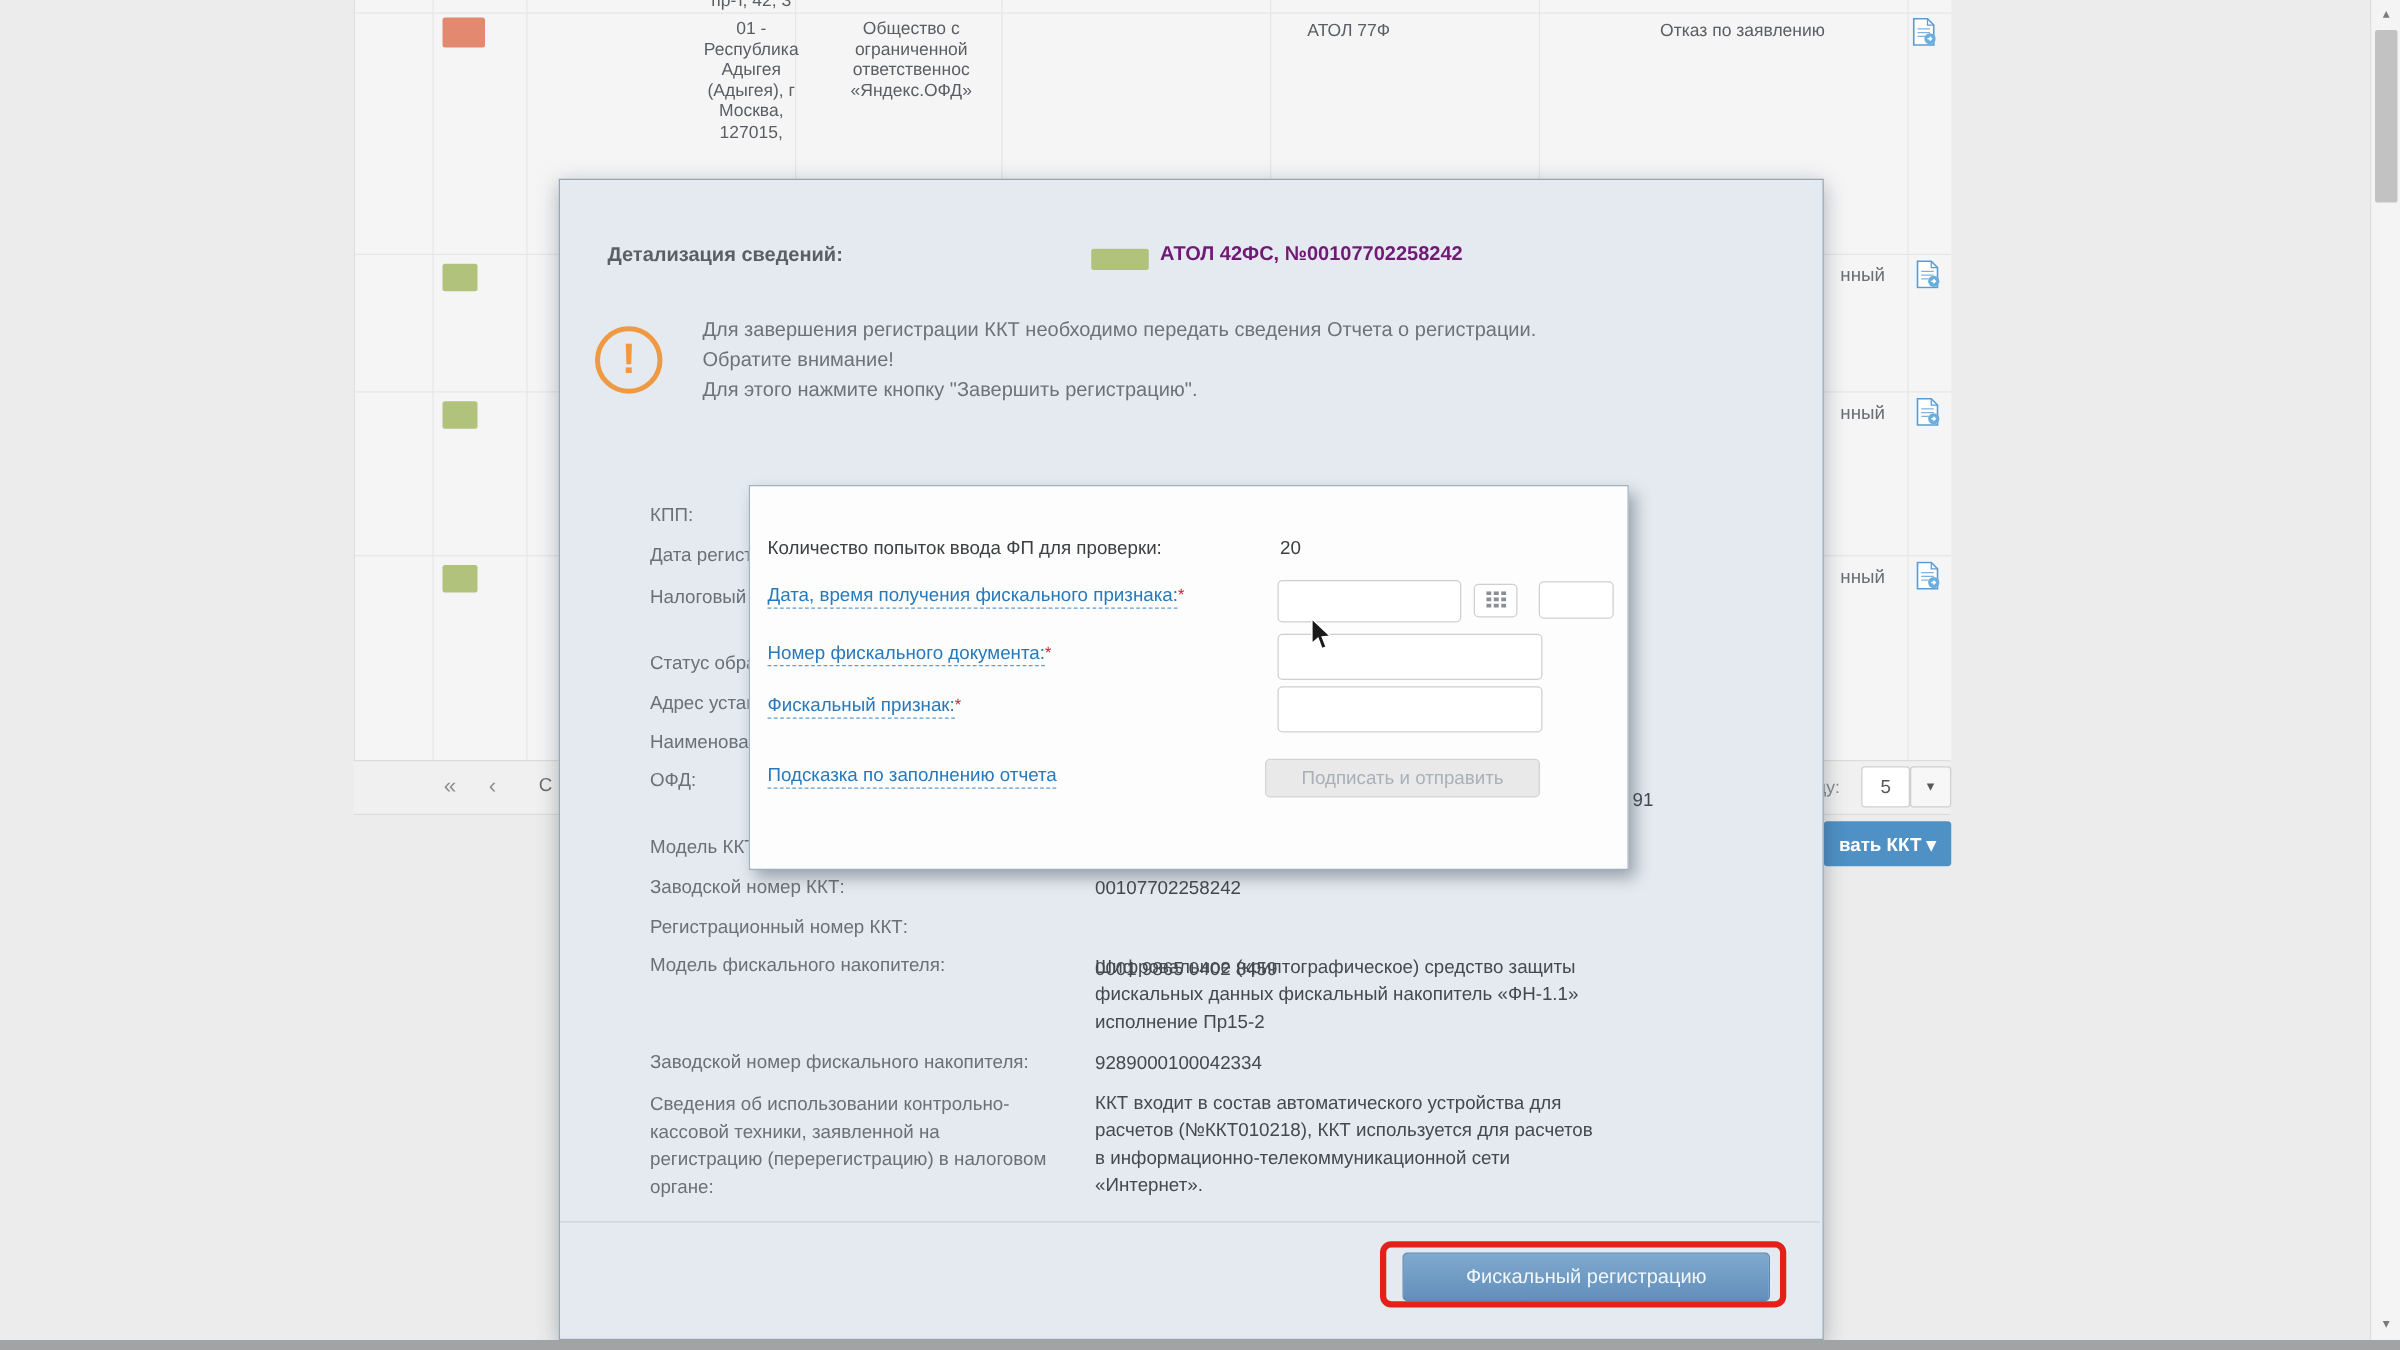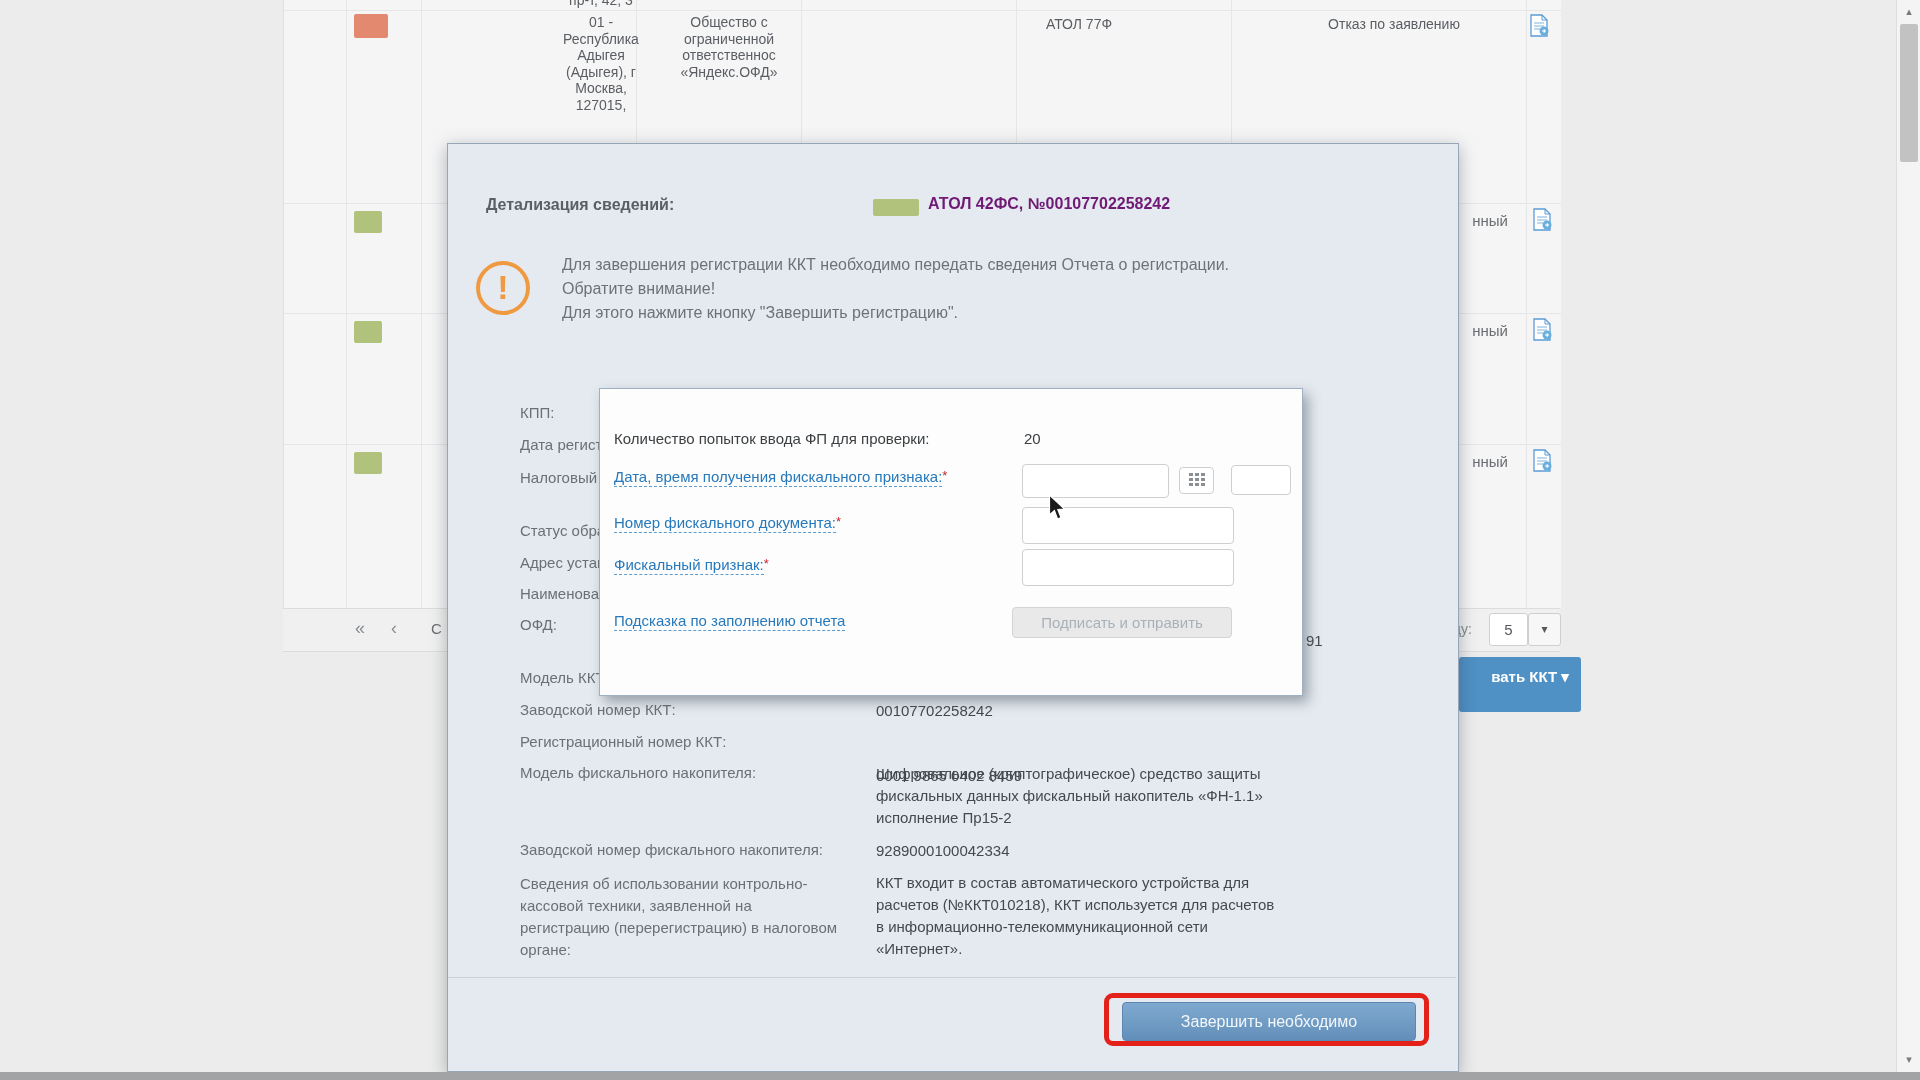--- a/index.html
+++ b/index.html
@@ -135,21 +135,21 @@
 
   <div class="abs" id="pg-footer">
     <span class="abs pg-chev" style="left:72px;top:9px;">«</span>
     <span class="abs pg-chev" style="left:108px;top:9px;">‹</span>
     <span class="abs" style="left:148px;top:11px;color:#6a6e72;font-size:15px;">С</span>
     <span class="abs" style="left:1170px;top:12px;color:#84888c;font-size:14px;">цу:</span>
     <span class="abs pg-box" style="left:1206px;top:4px;width:37px;height:31px;line-height:31px;">5</span>
     <span class="abs pg-chevbox" style="left:1245px;top:4px;width:31px;height:31px;line-height:31px;">▾</span>
   </div>
 
-  <div class="abs" id="reg-btn" style="left:1459px;top:657px;width:102px;height:55px;text-align:center;padding-left:20px;">вать ККТ ▾</div>
+  <div class="abs" id="reg-btn" style="left:1459px;top:657px;width:102px;height:36px;text-align:center;">вать ККТ ▾</div>
 
   <div class="abs" id="outer-modal">
 
     <span class="abs" style="left:38px;top:52px;font-size:16px;font-weight:bold;color:#5a5f63;">Детализация сведений:</span>
     <span class="abs badge" style="left:425px;top:55px;width:46px;height:17px;background:#b0c27c;"></span>
     <span class="abs" style="left:480px;top:51px;font-size:16px;font-weight:bold;color:#701a75;">АТОЛ 42ФС, №00107702258242</span>
 
     <div class="abs warn-circle" style="left:28px;top:117px;">!</div>
     <div class="abs" style="left:114px;top:109px;width:880px;font-size:16px;color:#6e7276;line-height:24px;">
       <div>Для завершения регистрации ККТ необходимо передать сведения Отчета о регистрации.</div>
@@ -186,21 +186,21 @@
 кассовой техники, заявленной на
 регистрацию (перерегистрацию) в налоговом
 органе:</span>
     <span class="abs val preline" style="left:428px;top:728px;width:560px;">ККТ входит в состав автоматического устройства для
 расчетов (№ККТ010218), ККТ используется для расчетов
 в информационно-телекоммуникационной сети
 «Интернет».</span>
 
     <div class="abs" style="left:0;top:833px;width:1008px;height:1px;background:#c9d2db;"></div>
     <div class="abs" id="red-annotation" style="left:656px;top:849px;width:315px;height:43px;"></div>
-    <div class="abs" id="finish-btn" style="left:674px;top:858px;width:292px;height:37px;">Завершить необходимо</div>
+    <div class="abs" id="finish-btn" style="left:674px;top:858px;width:292px;height:37px;">Фискальный регистрацию</div>
   </div>
 
   <div class="abs" id="inner-modal">
 
     <span class="abs" style="left:14px;top:41px;font-size:15px;color:#3c4043;">Количество попыток ввода ФП для проверки:</span>
     <span class="abs" style="left:424px;top:41px;font-size:15px;color:#3c4043;">20</span>
 
     <span class="abs" style="left:14px;top:79px;">
       <a class="link" href="#">Дата, время получения фискального признака:</a><span class="req">*</span>
     </span>

